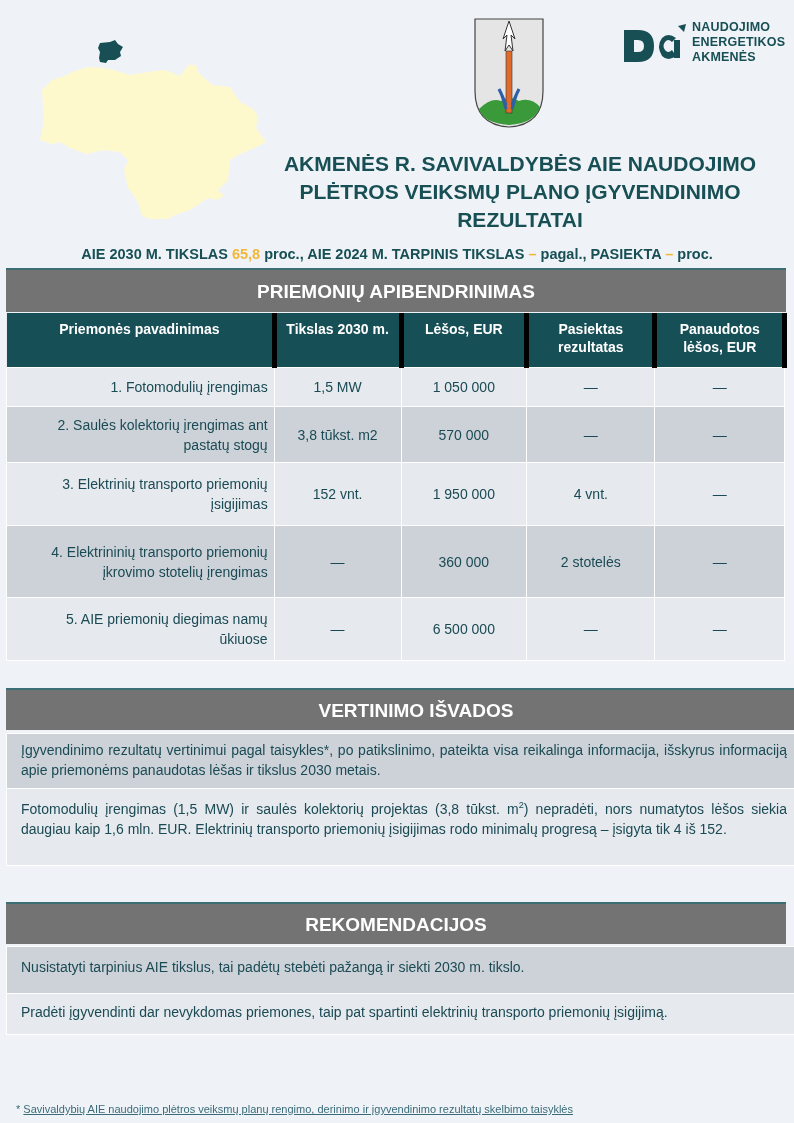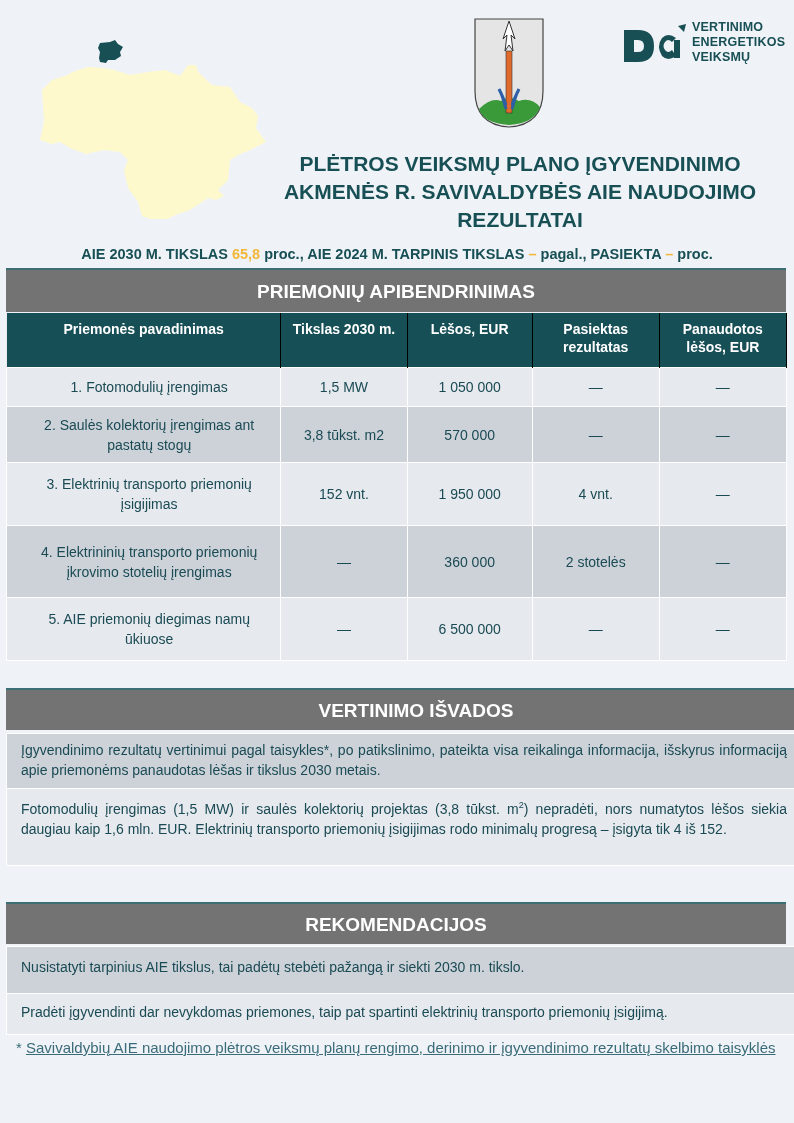--- a/index.html
+++ b/index.html
@@ -28,41 +28,41 @@
   }
   #sec1 { top: 268px; height: 42px; line-height: 44px; }
   #sec2 { top: 688px; height: 40px; line-height: 42px; padding-left: 20px; }
   #sec3 { top: 902px; height: 40px; line-height: 42px; }
   table.measures {
     position: absolute; left: 6px; top: 313px; width: 781px; border-collapse: collapse;
     font-size: 14px; color: #1a4a54;
   }
   table.measures th {
     background: #174f57; color: #fff; font-weight: bold; font-size: 14px; vertical-align: top;
-    padding: 7px 4px; height: 40px; border-left: 1px solid #e7eaee; border-right: 1px solid #000000; text-align: center; line-height: 18px;
+    padding: 7px 4px; height: 40px; border-left: 1px solid #e7eaee; border-right: 5px solid #000000; text-align: center; line-height: 18px;
   }
   table.measures td {
     border: 1px solid #ffffff; padding: 4px 6px; text-align: center; line-height: 20px;
   }
-  table.measures td:first-child { text-align: center; padding-left: 17px; margin-top: 16px; }
+  table.measures td:first-child { text-align: right; padding-left: 17px; margin-top: 16px; }
   table.measures tr.odd td { background: #e6e9ed; }
   table.measures tr.even td { background: #cdd2d9; }
   .c1 { width: 282px; } .c2 { width: 124px; } .c3 { width: 123px; } .c4 { width: 123px; } .c5 { width: 122px; }
   .box {
     position: absolute; left: 6px; width: 766px; padding: 6px 8px 6px 14px;
     font-size: 14px; line-height: 20px; color: #1a4a54; text-align: justify;
     border: 1px solid #ffffff;
   }
   .grey { background: #cdd2d9; }
   .light { background: #e6e9ed; }
   #concl1 { top: 733px; height: 43px; }
   #concl2 { top: 788px; height: 60px; padding-top: 10px; }
   #rec1 { top: 946px; height: 34px; text-align: left; padding-top: 10px; }
   #rec2 { top: 993px; height: 26px; text-align: left; padding-top: 8px; }
-  #footnote { left: 16px; top: 1039px; font-size: 15px; color: #3a6b78; }
+  #footnote { left: 16px; top: 1103px; font-size: 11px; color: #3a6b78; }
   #footnote a { color: #3a6b78; text-decoration: underline; }
   sup { font-size: 9px; line-height: 0; }
 </style>
 </head>
 <body>
 
 <svg id="map" class="abs" viewBox="0 0 245 190">
   <path fill="#fef9cc" d="M10,110 L14,92 L12,60 L22,50 L35,46 L45,41 L58,37 L72,38 L84,40 L100,45 L118,42 L135,40 L150,46 L158,35 L166,35 L168,42 L182,55 L200,57 L210,72 L222,78 L228,86 L226,98 L236,112 L220,120 L208,125 L200,130 L198,150 L188,160 L194,166 L186,170 L178,168 L160,180 L145,185 L138,189 L120,189 L112,186 L108,172 L98,158 L94,140 L98,130 L90,122 L74,120 L56,124 L40,118 L30,112 L22,114 Z"></path>
   <path fill="#174f55" d="M70,13 L80,12 L85,10 L88,14 L93,17 L90,22 L91,26 L85,30 L78,30 L76,33 L70,32 L69,28 L70,22 L68,18 Z"></path>
 </svg>
@@ -76,29 +76,29 @@
 </svg>
 
 <div id="logo" class="abs">
   <svg id="logo-mark" viewBox="0 0 64 42">
     <path d="M2,8 L16,8 Q32,8 32,24 Q32,40 16,40 L2,40 Z M12,18 L12,30 L16,30 Q22,30 22,24 Q22,18 16,18 Z" fill="#174f55"></path>
     <path d="M54,16 Q46,10 40,16 Q34,24 40,34 Q46,40 54,34 L50,28 Q46,32 43,28 Q40,24 43,20 Q46,16 50,20 Z" fill="#174f55"></path>
     <rect x="52" y="18" width="6" height="18" fill="#174f55"></rect>
     <polygon points="56,4 64,2 62,10" fill="#174f55"></polygon>
   </svg>
   <div id="logo-text">
-    <div>VERTINIMO</div>
+    <div>NAUDOJIMO</div>
     <div>ENERGETIKOS</div>
-    <div>VEIKSMŲ</div>
+    <div>AKMENĖS</div>
   </div>
 </div>
 
 <div id="title" class="abs">
+  <div>AKMENĖS R. SAVIVALDYBĖS AIE NAUDOJIMO</div>
   <div>PLĖTROS VEIKSMŲ PLANO ĮGYVENDINIMO</div>
-  <div>AKMENĖS R. SAVIVALDYBĖS AIE NAUDOJIMO</div>
   <div>REZULTATAI</div>
 </div>
 
 <div id="targets" class="abs">
   <span>AIE 2030 M. TIKSLAS</span>
   <span class="hl">65,8</span>
   <span>proc., AIE 2024 M. TARPINIS TIKSLAS</span>
   <span class="hl">–</span>
   <span>pagal.,  PASIEKTA</span>
   <span class="hl">–</span>

